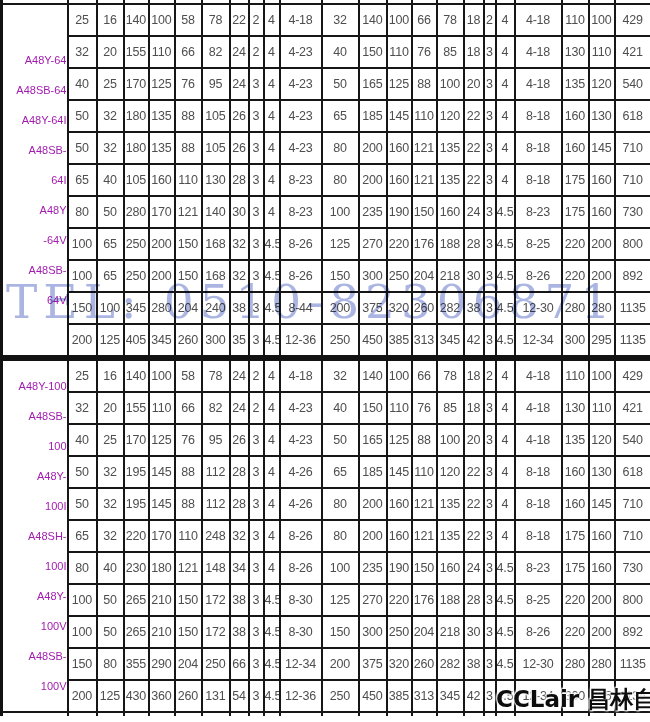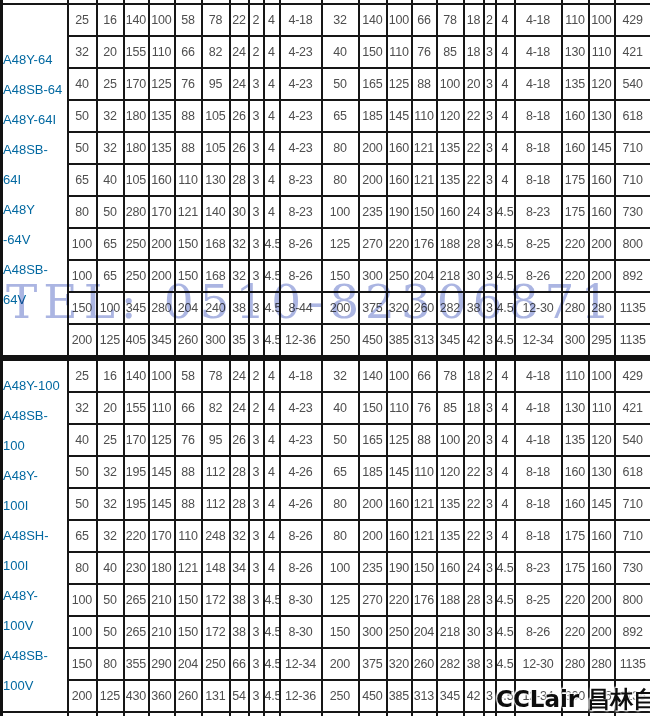--- a/index.html
+++ b/index.html
@@ -16,22 +16,22 @@
   td{
     border:2px solid #161616;height:30px;padding:0;margin:0;
     text-align:center;vertical-align:middle;
     font-size:12.5px;letter-spacing:-0.2px;color:#4e4e4e;
     overflow:hidden;white-space:nowrap;
   }
   tr.stub td{height:3px;}
   tr.stub-top td{border-top:none;}
   tr.stub-bottom td{border-bottom:none;}
   td.label{
-    font-size:13px;color:#0369a1;letter-spacing:0;
-    vertical-align:middle;text-align:left;
+    font-size:11px;color:#a21caf;letter-spacing:0;
+    vertical-align:middle;text-align:right;
   }
   td.label .mline{line-height:30px;}
   .wm{
     position:absolute;z-index:5;pointer-events:none;white-space:nowrap;
     font-family:"DejaVu Serif","Liberation Serif",serif;
     color:#8f9cd8;mix-blend-mode:multiply;opacity:0.75;
   }
   .wm-tel{left:6px;top:274px;font-size:47px;letter-spacing:6px;}
   .wm-fax{left:4px;top:364px;font-size:48px;letter-spacing:5px;}
   .brand{

